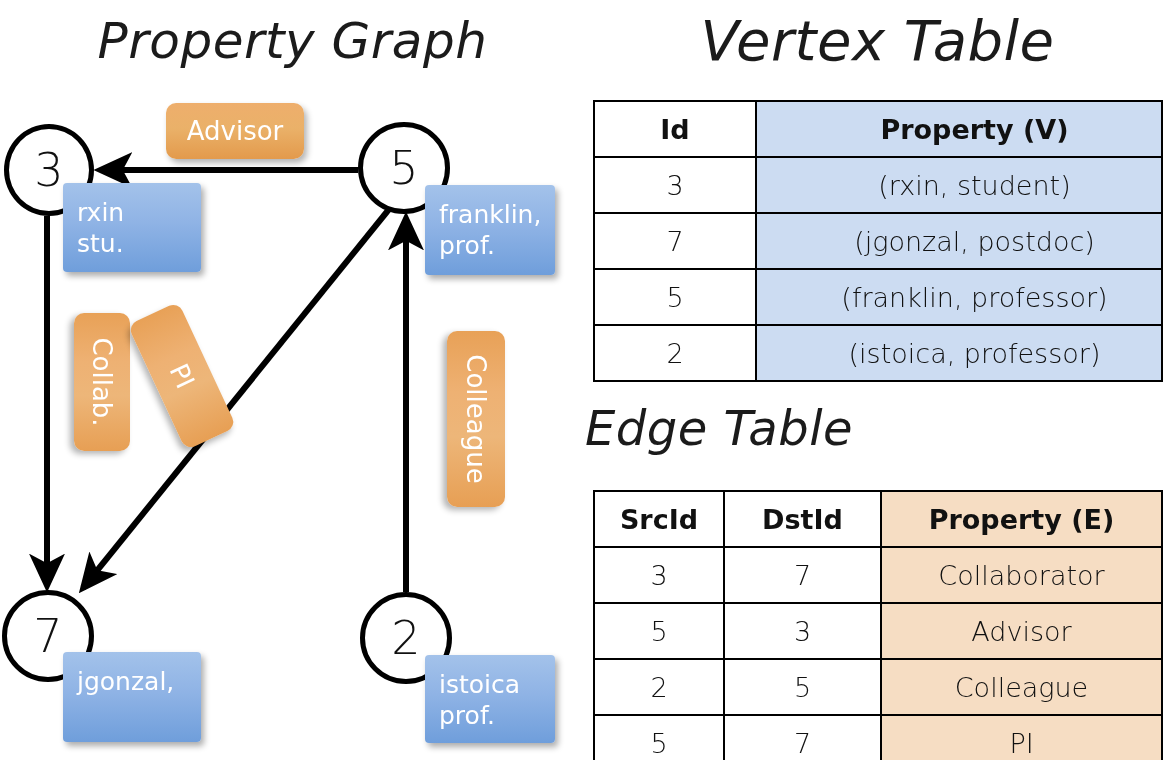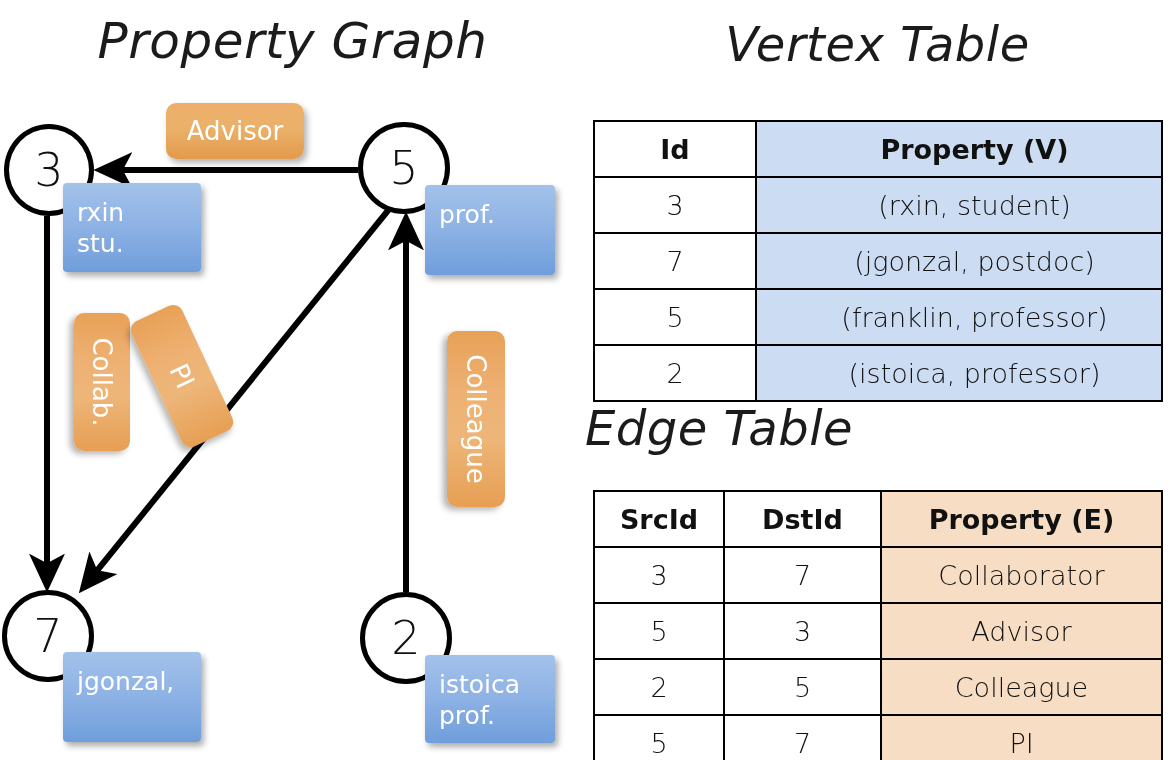--- a/index.html
+++ b/index.html
@@ -15,21 +15,21 @@
   .title{
     position:absolute;
     font-family:"DejaVu Sans", sans-serif;
     font-weight:300;
     color:#1b1b1b;
     white-space:nowrap;
     letter-spacing:0.5px;
     font-style:italic;
   }
   #graph-title{left:0;top:12px;width:585px;text-align:center;font-size:50px;}
-  #vertex-title{left:585px;top:16px;width:585px;text-align:center;font-size:48px;}
+  #vertex-title{left:585px;top:8px;width:585px;text-align:center;font-size:56px;}
   #edge-title{left:585px;top:400px;width:585px;text-align:left;font-size:48px;}
 
   
   #graph-svg{position:absolute;left:0;top:0;width:585px;height:760px;}
 
   
   .node{
     position:absolute;
     border:5px solid #000;
     border-radius:50%;
@@ -104,21 +104,21 @@
     font-family:"DejaVu Sans", sans-serif;
     table-layout:fixed;
   }
   table.gtable td{
     border:2px solid #000;
     text-align:center;
     color:#111;
     font-weight:300;
   }
   
-  #vertex-table{left:593px;top:100px;width:570px;margin-top:20px;}
+  #vertex-table{left:593px;top:100px;width:570px;}
   #vertex-table td{height:52px;font-size:27px;}
   #vertex-table td.hdr{font-weight:bold;font-size:27px;}
   #vertex-table td.prop{background:#ccdcf2;padding-left:32px;}
   #vertex-table col.c-id{width:162px;}
 
   
   #edge-table{left:593px;top:490px;width:570px;}
   #edge-table td{height:52px;font-size:27px;}
   #edge-table td.hdr{font-weight:bold;font-size:27px;}
   #edge-table td.prop{background:#f6ddc3;}
@@ -149,20 +149,21 @@
 <div class="node" id="node-3">3</div>
 <div class="node" id="node-5">5</div>
 <div class="node" id="node-7">7</div>
 <div class="node" id="node-2">2</div>
 
 <div class="bluebox" id="box-rxin">
   <div>rxin</div>
   <div>stu.</div>
 </div>
 <div class="bluebox" id="box-franklin">
+  <div>franklin,</div>
   <div>prof.</div>
 </div>
 <div class="bluebox" id="box-jgonzal">
   <div>jgonzal,</div>
 </div>
 <div class="bluebox" id="box-istoica">
   <div>istoica</div>
   <div>prof.</div>
 </div>
 

